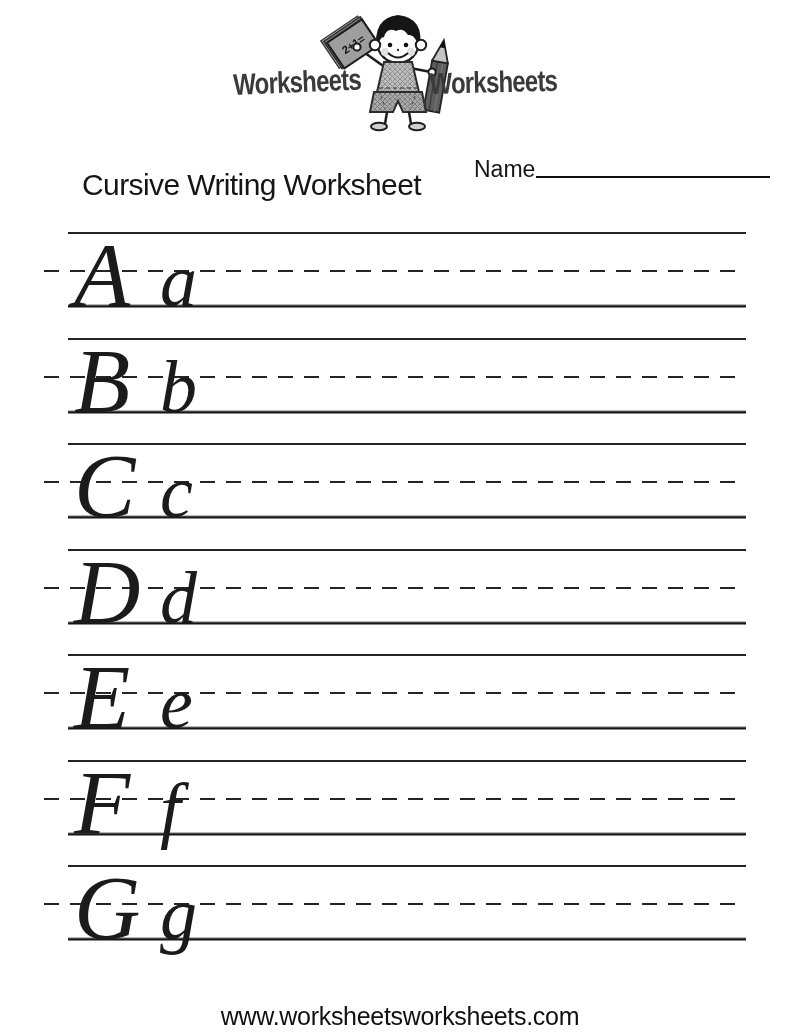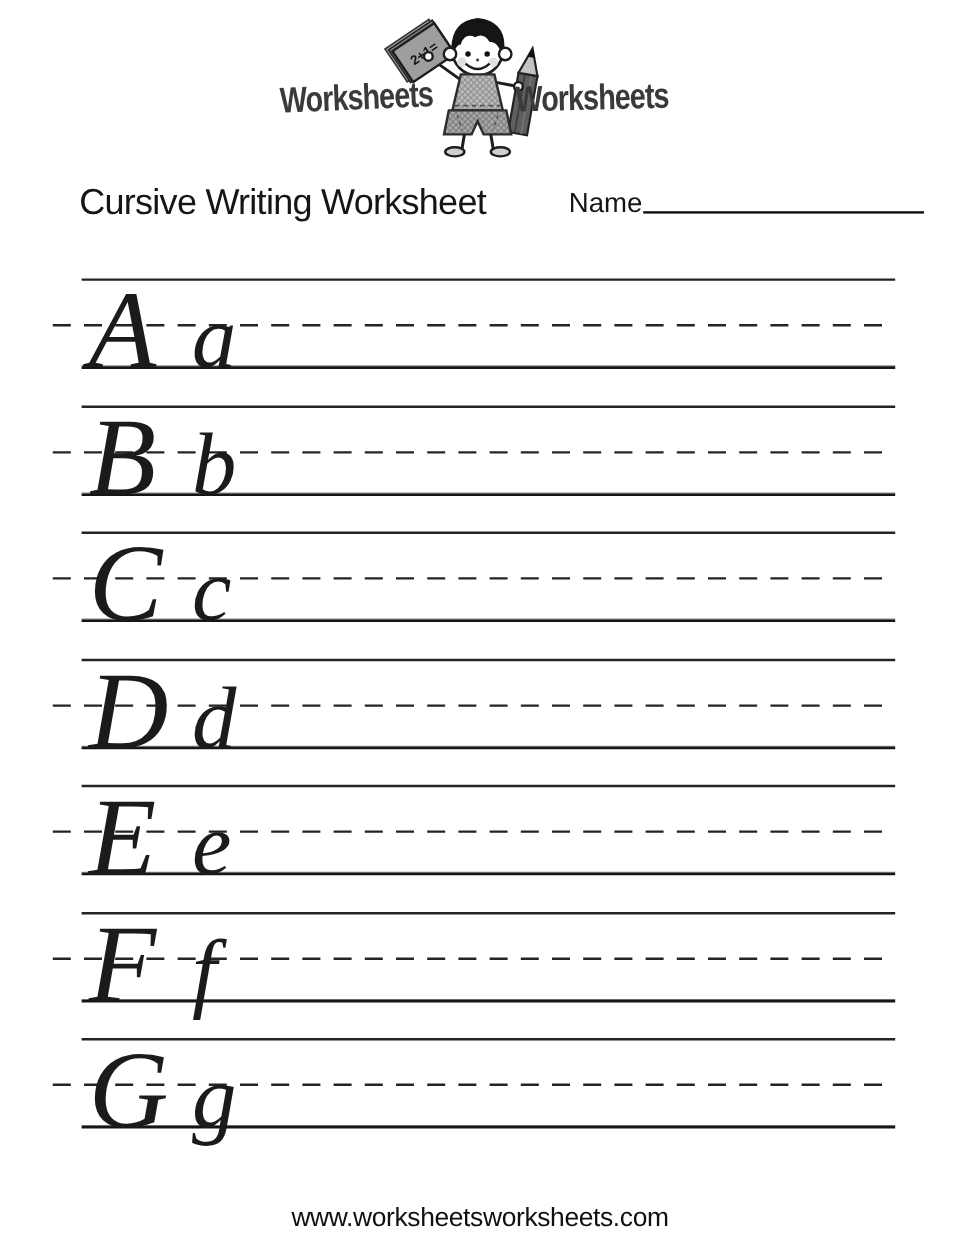--- a/index.html
+++ b/index.html
@@ -28,21 +28,21 @@
   .rule.top{stroke-width:2;}
   .rule.mid{stroke-width:2;stroke-dasharray:15 11;}
   .rule.bottom{stroke:#161616;stroke-width:2.2;}
   .rule.bottom-shadow{stroke:#8a8a8a;stroke-width:1;}
   .letter{font-family:"Liberation Serif",serif;font-style:italic;fill:#1b1b1b;}
   .letter.upper{font-size:92px;}
   .letter.lower{font-size:74px;}
 
   
   .site-url{position:absolute;left:0;top:1002px;width:800px;text-align:center;
-            font-size:22px;color:#101010;letter-spacing:-.3px;}
+            font-size:25px;color:#101010;letter-spacing:-.3px;}
 </style>
 </head>
 <body>
 
 <div class="page">
 
   <div>
     <span class="logo-word left">Worksheets</span>
 
     <svg class="mascot" viewBox="0 0 180 132">
@@ -96,21 +96,21 @@
 
       <line x1="87" y1="108" x2="85" y2="120" stroke="#1d1d1d" stroke-width="2.5"></line>
       <line x1="109" y1="108" x2="111" y2="120" stroke="#1d1d1d" stroke-width="2.5"></line>
       <ellipse cx="79" cy="122.5" rx="8" ry="3.8" fill="#cfcfcf" stroke="#1d1d1d" stroke-width="2"></ellipse>
       <ellipse cx="117" cy="122.5" rx="8" ry="3.8" fill="#cfcfcf" stroke="#1d1d1d" stroke-width="2"></ellipse>
     </svg>
 
     <span class="logo-word right">Worksheets</span>
   </div>
 
-  <h1 class="page-title" style="margin:0;font-weight:400;">Cursive Writing Worksheet</h1>
+  <h1 class="page-title" style="margin:16px;font-weight:400;">Cursive Writing Worksheet</h1>
   <span class="name-label">Name</span>
   <div class="name-line"></div>
 
   <div id="practice-area">
       <svg class="practice-row" viewBox="0 0 702 105" style="top: 231px;">
         <line x1="24" y1="2" x2="702" y2="2" class="rule top"></line>
         <line x1="0" y1="40" x2="702" y2="40" class="rule mid"></line>
         <line x1="24" y1="73.9" x2="702" y2="73.9" class="rule bottom-shadow"></line>
         <line x1="24" y1="75.3" x2="702" y2="75.3" class="rule bottom"></line>
         <text x="30" y="75" class="letter upper">A</text>

